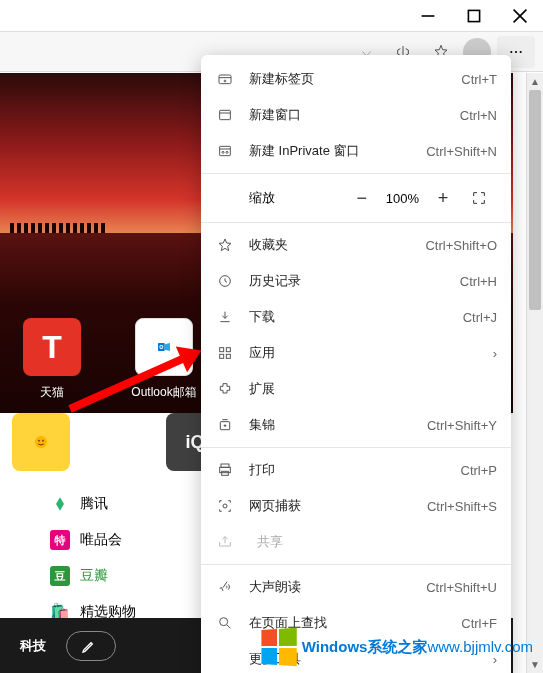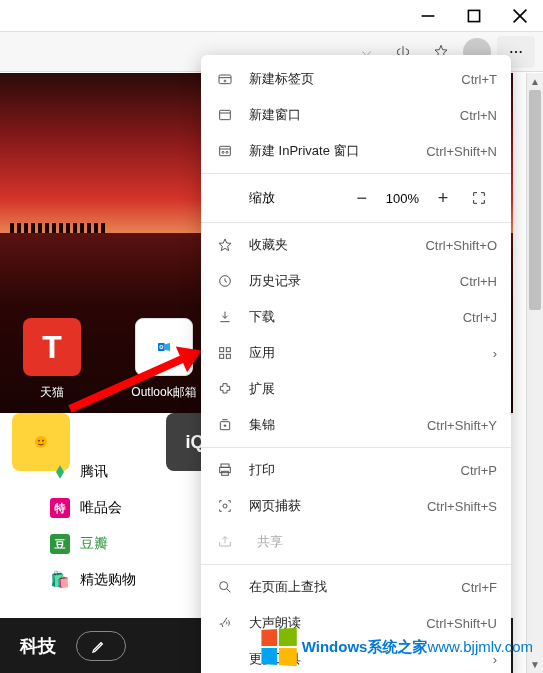--- a/index.html
+++ b/index.html
@@ -22,26 +22,26 @@
     
     .tile-row { position: absolute; top: 245px; left: 12px; display: flex; gap: 32px; }
     .tile { width: 80px; text-align: center; }
     .tile-icon { width: 58px; height: 58px; margin: 0 auto 8px; border-radius: 8px; display: flex; align-items: center; justify-content: center; font-size: 32px; font-weight: bold; color: #fff; }
     .tile-label { font-size: 12px; color: #fff; text-shadow: 0 1px 2px rgba(0,0,0,0.8); }
     .tile-bg { position: absolute; top: 230px; left: 0; right: 0; height: 110px; background: linear-gradient(to bottom, #2a0605 0%, #1a0303 100%); }
     
     .tile-row2 { position: absolute; top: 340px; left: 12px; display: flex; gap: 32px; }
     .tile2-icon { width: 58px; height: 58px; border-radius: 8px; display: flex; align-items: center; justify-content: center; font-size: 28px; }
     
-    .link-list { position: absolute; top: 389px; left: 50px; display: flex; flex-direction: column; gap: 16px; }
+    .link-list { position: absolute; top: 421px; left: 50px; display: flex; flex-direction: column; gap: 16px; }
     .link-item { display: flex; align-items: center; gap: 10px; font-size: 14px; }
     .link-badge { width: 20px; height: 20px; border-radius: 3px; display: flex; align-items: center; justify-content: center; font-size: 11px; color: #fff; font-weight: bold; }
     
     .bottom-bar { position: absolute; bottom: 0; left: 0; right: 30px; height: 55px; background: #1a1a1a; display: flex; align-items: center; padding: 0 20px; gap: 20px; }
-    .bottom-tab { color: #fff; font-size: 18px; font-weight: bold; }
+    .bottom-tab { color: #fff; font-size: 13px; font-weight: bold; }
     .bottom-btn { border: 1px solid #888; border-radius: 18px; padding: 6px 14px; color: #fff; font-size: 13px; display: flex; align-items: center; gap: 4px; }
     
     .context-menu { position: absolute; top: 55px; right: 32px; width: 310px; background: #fff; box-shadow: 0 4px 20px rgba(0,0,0,0.25); border-radius: 6px; padding: 6px 0; z-index: 100; }
     .menu-item { display: flex; align-items: center; height: 36px; padding: 0 14px; font-size: 13px; color: #222; cursor: pointer; }
     .menu-icon { width: 20px; height: 20px; margin-right: 14px; display: flex; align-items: center; justify-content: center; color: #555; flex-shrink: 0; }
     .menu-label { flex: 1; }
     .menu-shortcut { color: #666; font-size: 13px; }
     .menu-chevron { color: #666; margin-left: 8px; }
     .menu-sep { height: 1px; background: #e5e5e5; margin: 4px 0; }
     .menu-item.disabled { color: #aaa; gap: 8px; }
@@ -349,35 +349,35 @@
         <svg viewBox="0 0 24 24" fill="none" stroke="currentColor" stroke-width="1.5">
           <path d="M4 12v6h16v-6M12 4v10m0-10l-4 4m4-4l4 4"></path>
         </svg>
       </span>
     <span class="menu-label">共享</span>
   </div>
   <div class="menu-sep"></div>
   <div class="menu-item">
     <span class="menu-icon">
         <svg viewBox="0 0 24 24" fill="none" stroke="currentColor" stroke-width="1.5">
+          <path d="M4 14l3-1 2 5M9 13l6-9M17 8c2 2 2 6 0 8M14 10c1 1 1 3 0 4"></path>
+        </svg>
+      </span>
+    <span class="menu-label">大声朗读</span>
+    <span class="menu-shortcut">Ctrl+Shift+U</span>
+  </div>
+  <div class="menu-item">
+    <span class="menu-icon">
+        <svg viewBox="0 0 24 24" fill="none" stroke="currentColor" stroke-width="1.5">
           <circle cx="10" cy="10" r="6"></circle>
           <line x1="15" y1="15" x2="20" y2="20"></line>
         </svg>
       </span>
     <span class="menu-label">在页面上查找</span>
     <span class="menu-shortcut">Ctrl+F</span>
-  </div>
-  <div class="menu-item">
-    <span class="menu-icon">
-        <svg viewBox="0 0 24 24" fill="none" stroke="currentColor" stroke-width="1.5">
-          <path d="M4 14l3-1 2 5M9 13l6-9M17 8c2 2 2 6 0 8M14 10c1 1 1 3 0 4"></path>
-        </svg>
-      </span>
-    <span class="menu-label">大声朗读</span>
-    <span class="menu-shortcut">Ctrl+Shift+U</span>
   </div>
   <div class="menu-item">
     <span class="menu-icon"></span>
     <span class="menu-label">更多工具</span>
     <span class="menu-chevron">›</span>
   </div>
 
 </div>
 
 <div class="watermark">

